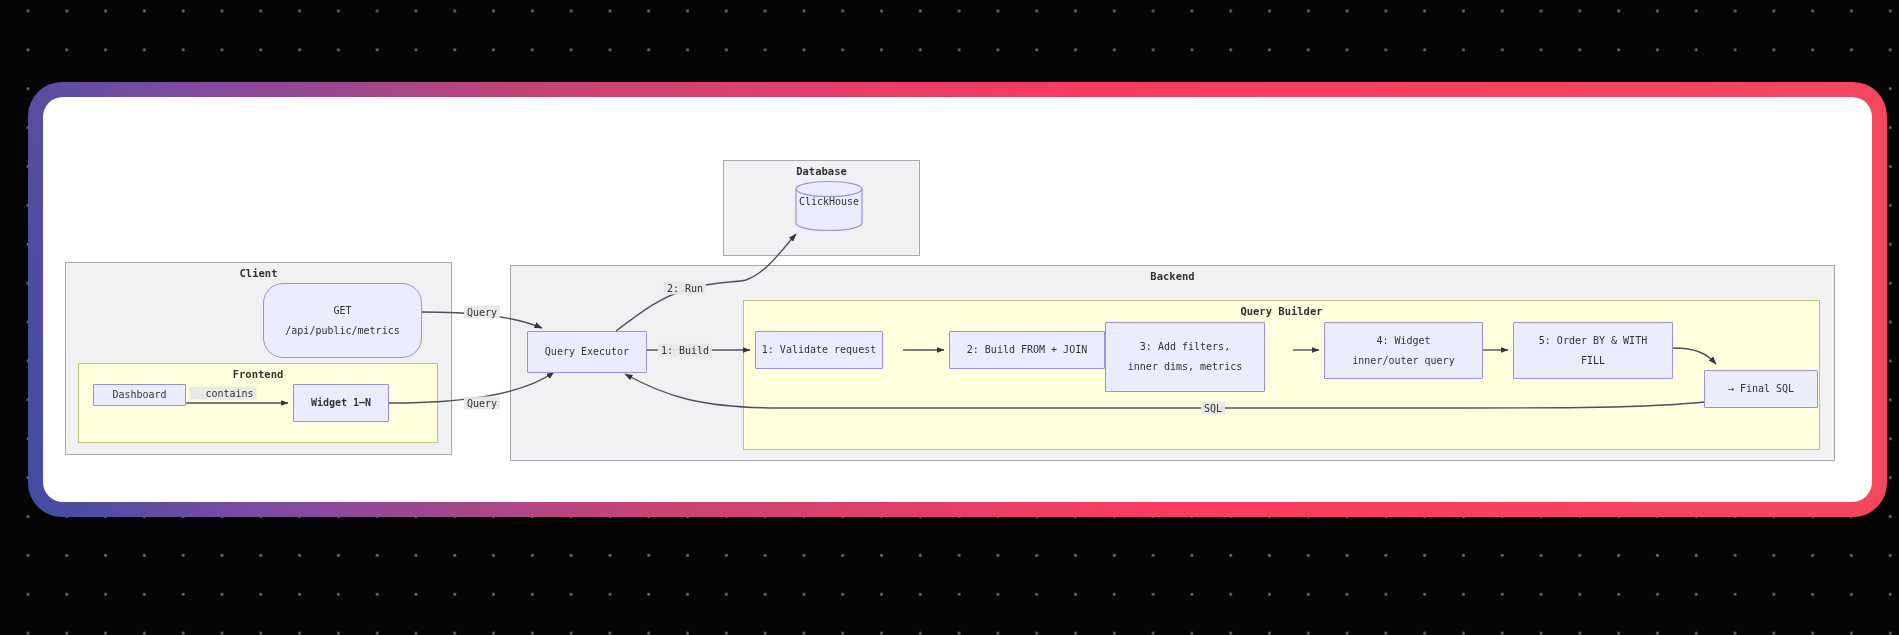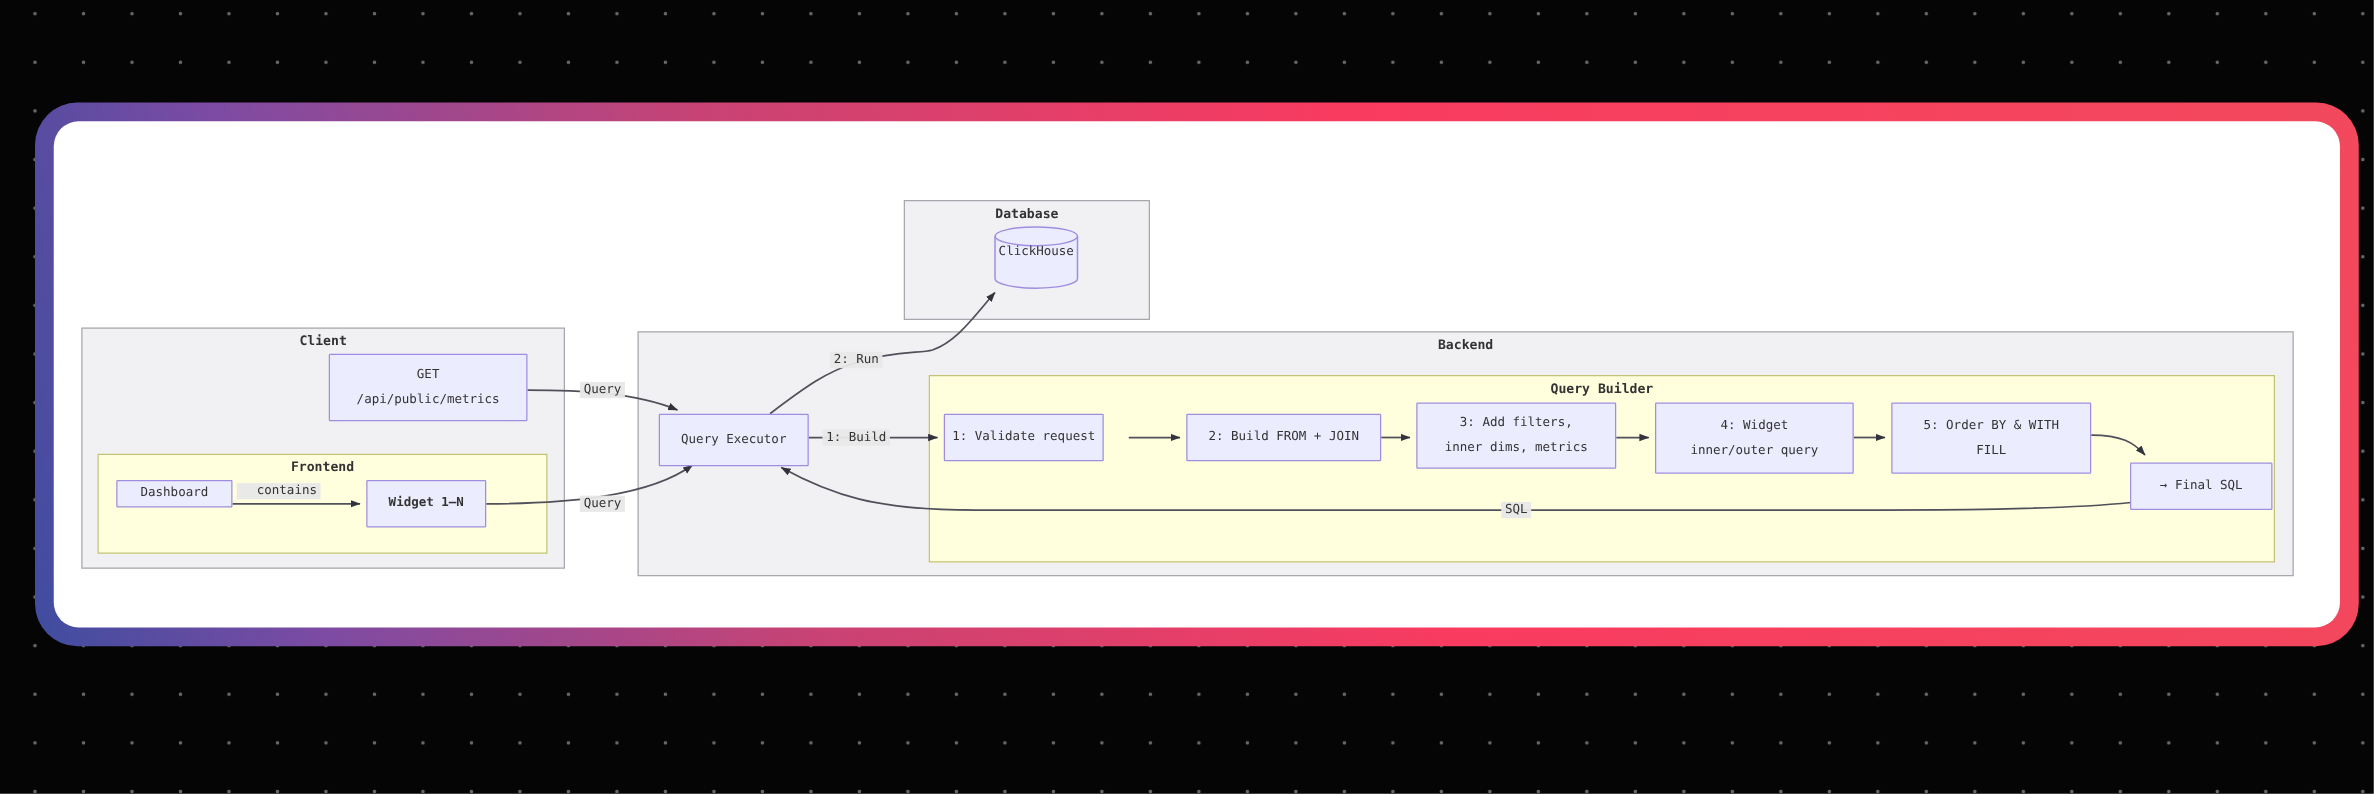--- a/index.html
+++ b/index.html
@@ -46,27 +46,27 @@
     position:absolute;left:794px;top:196px;width:70px;text-align:center;
     font-size:10px;color:#333;z-index:5;
   }
   
   #c-database{left:723px;top:160px;width:197px;height:96px;}
   #c-client{left:65px;top:262px;width:387px;height:193px;}
   #c-backend{left:510px;top:265px;width:1325px;height:196px;}
   #c-frontend{left:78px;top:363px;width:360px;height:80px;}
   #c-qb{left:743px;top:300px;width:1077px;height:150px;}
   
-  #n-get{left:263px;top:283px;width:159px;height:54px;}
+  #n-get{left:263px;top:283px;width:159px;height:75px;border-radius:20px;}
   #n-dashboard{left:93px;top:384px;width:93px;height:22px;}
   #n-widget{left:293px;top:384px;width:96px;height:38px;font-weight:bold;}
   #n-qe{left:527px;top:331px;width:120px;height:42px;}
   #n-validate{left:755px;top:331px;width:128px;height:38px;}
   #n-fromjoin{left:949px;top:331px;width:156px;height:38px;}
-  #n-filters{left:1133px;top:322px;width:160px;height:53px;}
+  #n-filters{left:1105px;top:322px;width:160px;height:70px;}
   #n-innerouter{left:1324px;top:322px;width:159px;height:57px;}
   #n-orderby{left:1513px;top:322px;width:160px;height:57px;}
   #n-finalsql{left:1704px;top:370px;width:114px;height:38px;}
   
   #el-query-top{left:482px;top:312px;}
   #el-query-bottom{left:482px;top:403px;}
   #el-contains{left:223px;top:393px;padding-left:16px;}
   #el-build{left:685px;top:350px;}
   #el-run{left:685px;top:288px;}
   #el-sql{left:1213px;top:408px;}

